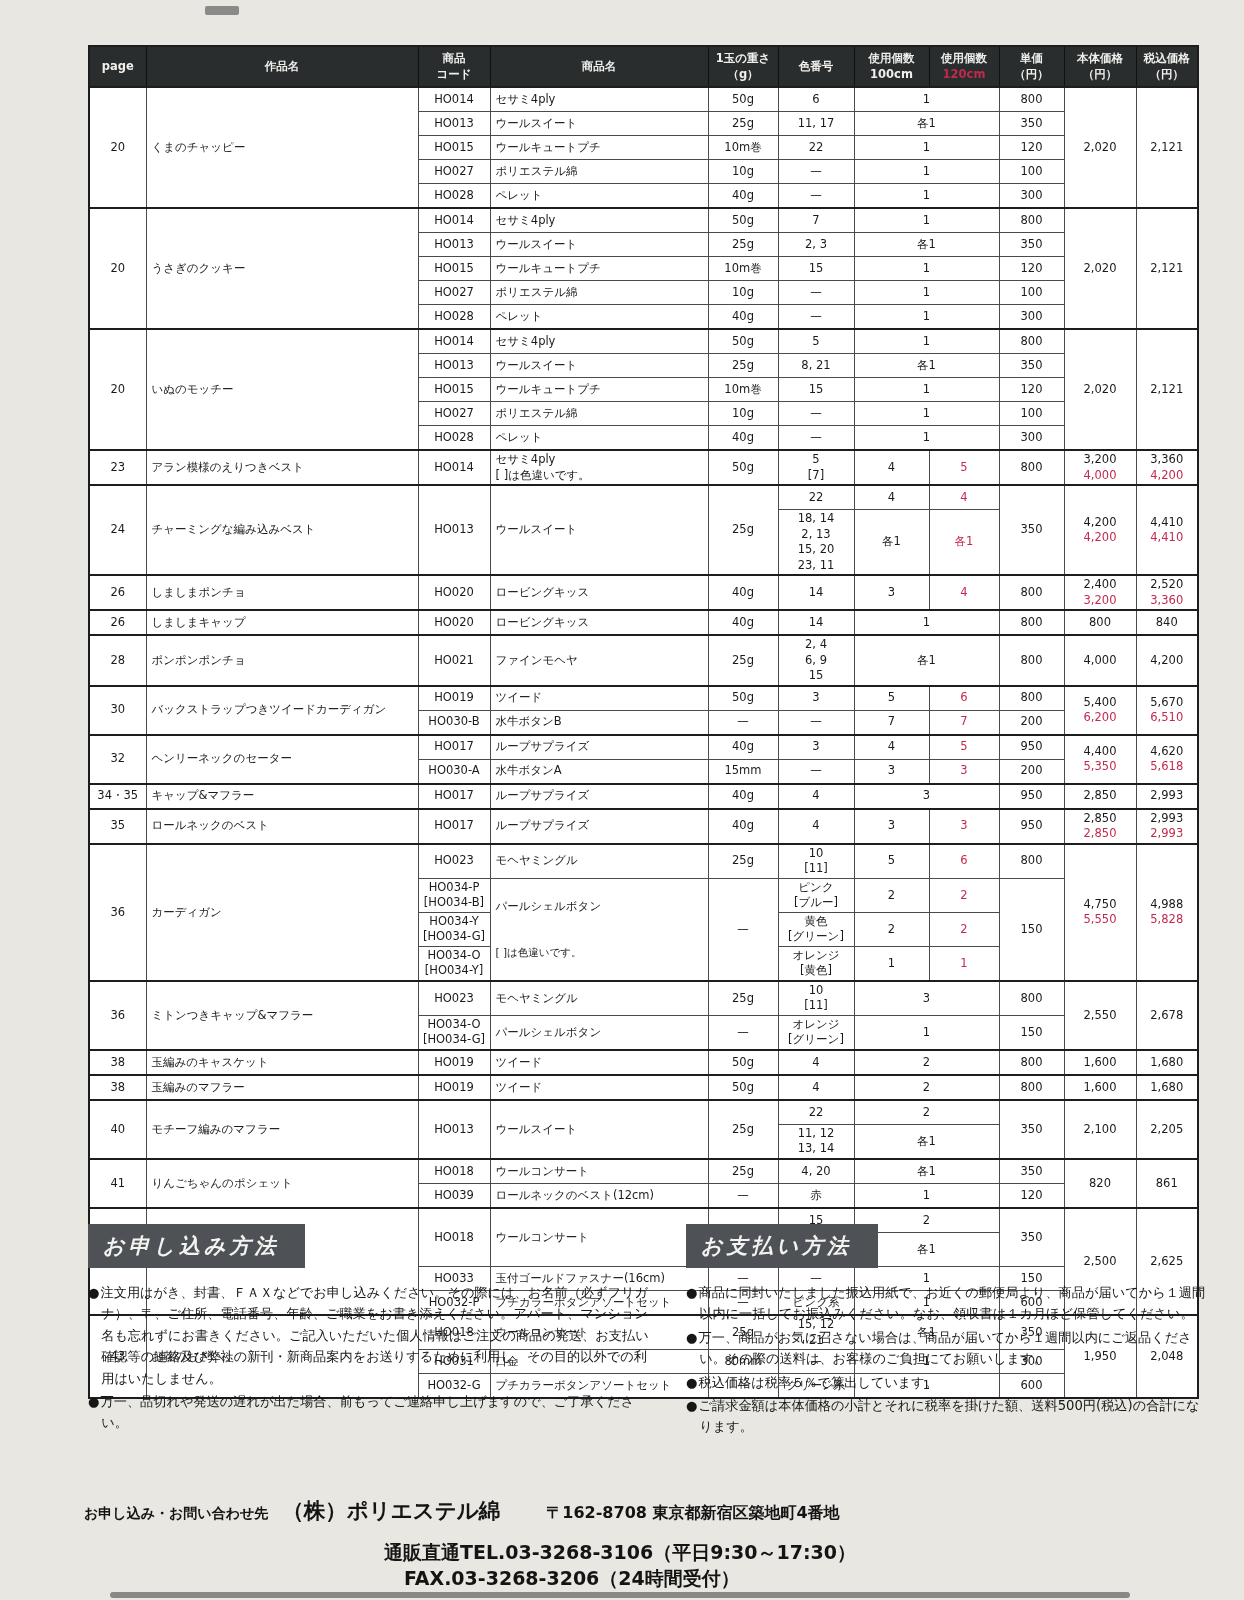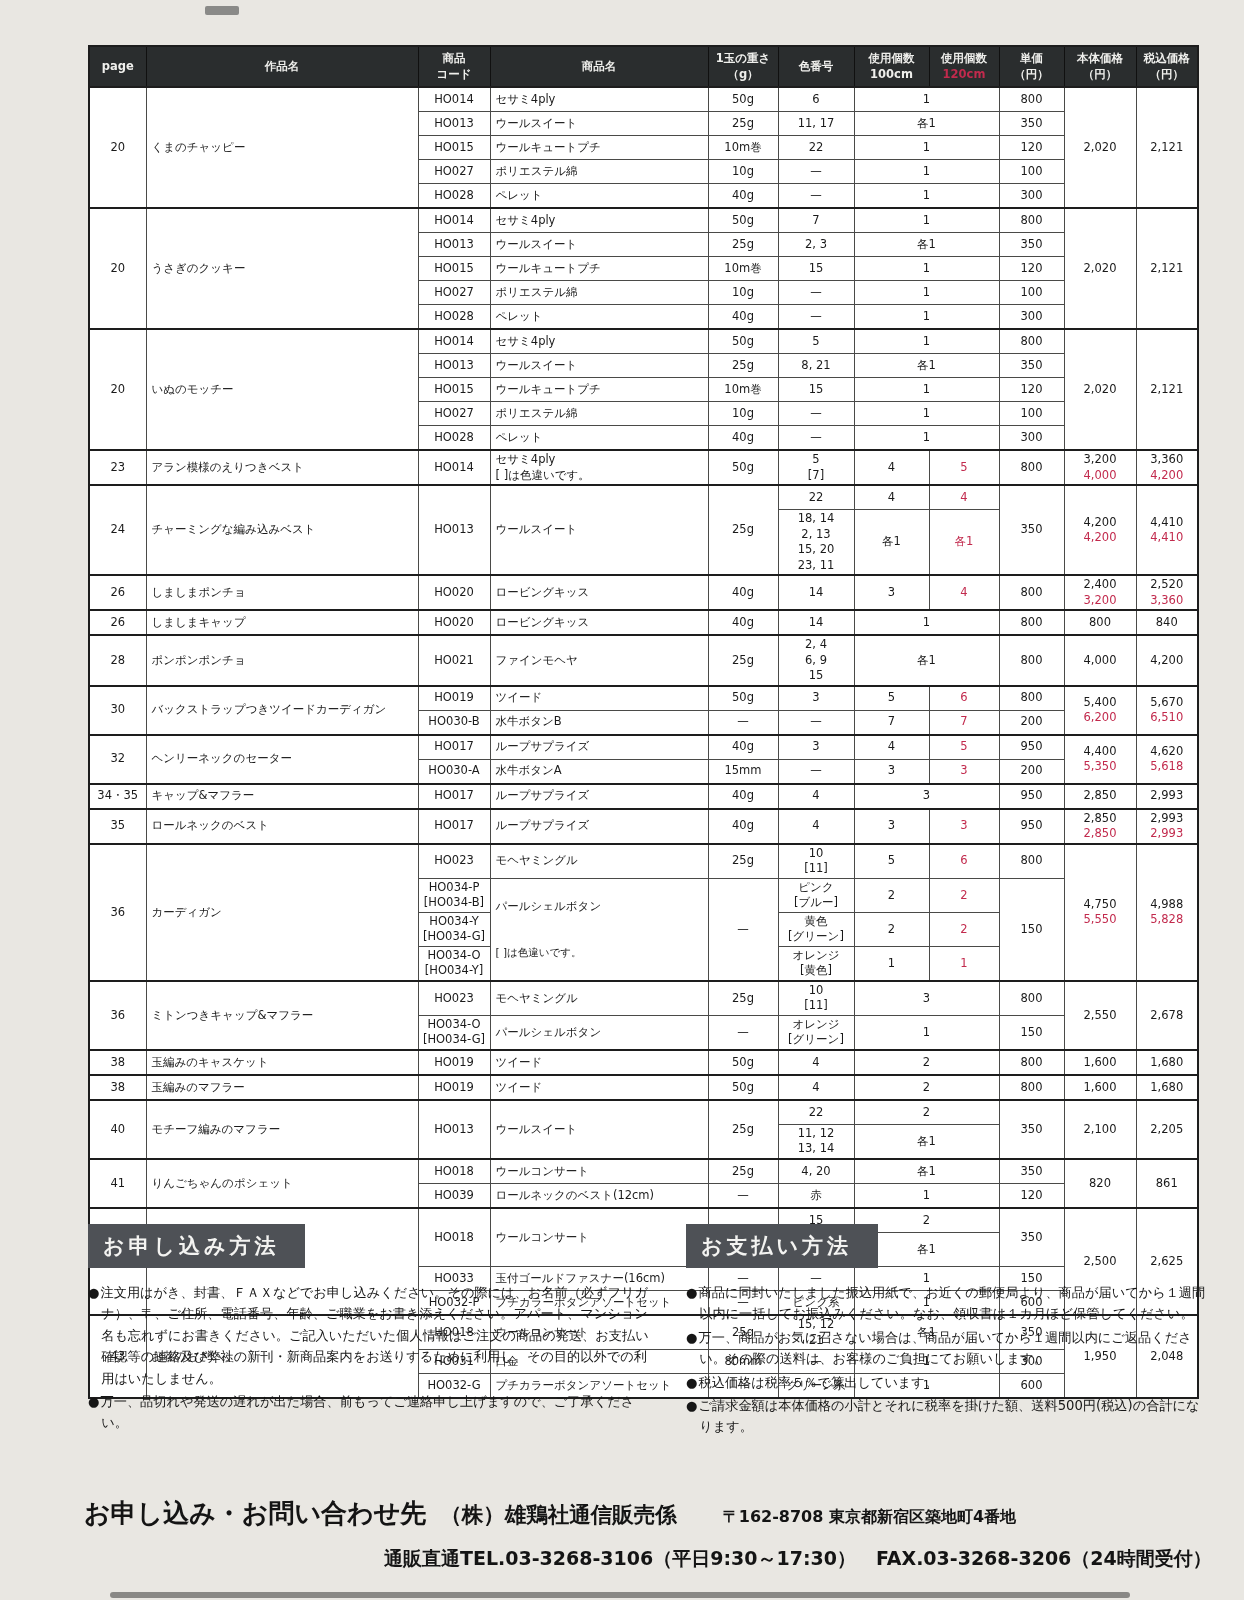--- a/index.html
+++ b/index.html
@@ -32,33 +32,33 @@
   td.spread .ln:last-child{margin-top:30px;font-size:10.5px;}
 
   
   .sections{position:absolute;left:88px;top:1224px;width:1122px;display:flex;gap:28px;}
   .sec{flex:0 0 auto;}
   .sec-left{width:570px;}
   .sec-right{width:524px;}
   .sec-title{
     display:inline-block;background:#4e5156;color:#f3f3f1;
     font-size:21px;font-weight:bold;letter-spacing:4px;
-    padding:8px 26px 8px 15px;margin-bottom:14px;
+    padding:8px 26px 8px 15px;margin-bottom:14px;font-style:italic;
   }
   .bullets{font-size:13.2px;line-height:1.62;color:#161616;}
   .bullet{padding-left:1em;text-indent:-1em;margin-bottom:2px;}
   .dot{margin-right:1px;}
 
   
   .footer{position:absolute;left:84px;top:1496px;width:1130px;font-weight:bold;color:#141414;}
   .f-line1{display:flex;align-items:baseline;}
-  .f-label{font-size:26px;}
+  .f-label{font-size:14px;}
   .f-company{font-size:21.5px;margin-left:14px;}
   .f-address{font-size:16px;margin-left:46px;}
-  .f-line2{margin-top:15px;margin-left:300px;font-size:19px;display:flex;}
+  .f-line2{margin-top:15px;margin-left:300px;font-size:19px;display:flex;flex-direction:column;}
   .f-fax{margin-left:20px;}
 </style>
 </head>
 <body>
 
 <div class="smudge-top"></div>
 
 <div class="table-wrap">
   <table>
     <colgroup>
@@ -1318,21 +1318,21 @@
         <div class="bullet"><span class="dot">●</span><span class="btxt">万一、商品がお気に召さない場合は、商品が届いてから１週間以内にご返品ください。その際の送料は、お客様のご負担にてお願いします。</span></div>
         <div class="bullet"><span class="dot">●</span><span class="btxt">税込価格は税率５％で算出しています。</span></div>
         <div class="bullet"><span class="dot">●</span><span class="btxt">ご請求金額は本体価格の小計とそれに税率を掛けた額、送料500円(税込)の合計になります。</span></div>
       </div>
   </div>
 </div>
 
 <div class="footer">
   <div class="f-line1">
     <span class="f-label">お申し込み・お問い合わせ先</span>
-    <span class="f-company">（株）雄鶏社通信販売係</span>
+    <span class="f-company">（株）ポリエステル綿</span>
     <span class="f-address">〒162-8708 東京都新宿区築地町4番地</span>
   </div>
   <div class="f-line2">
     <span class="f-tel">通販直通TEL.03-3268-3106（平日9:30～17:30）</span>
     <span class="f-fax">FAX.03-3268-3206（24時間受付）</span>
   </div>
 </div>
 
 <div class="shadow-bottom"></div>
 

